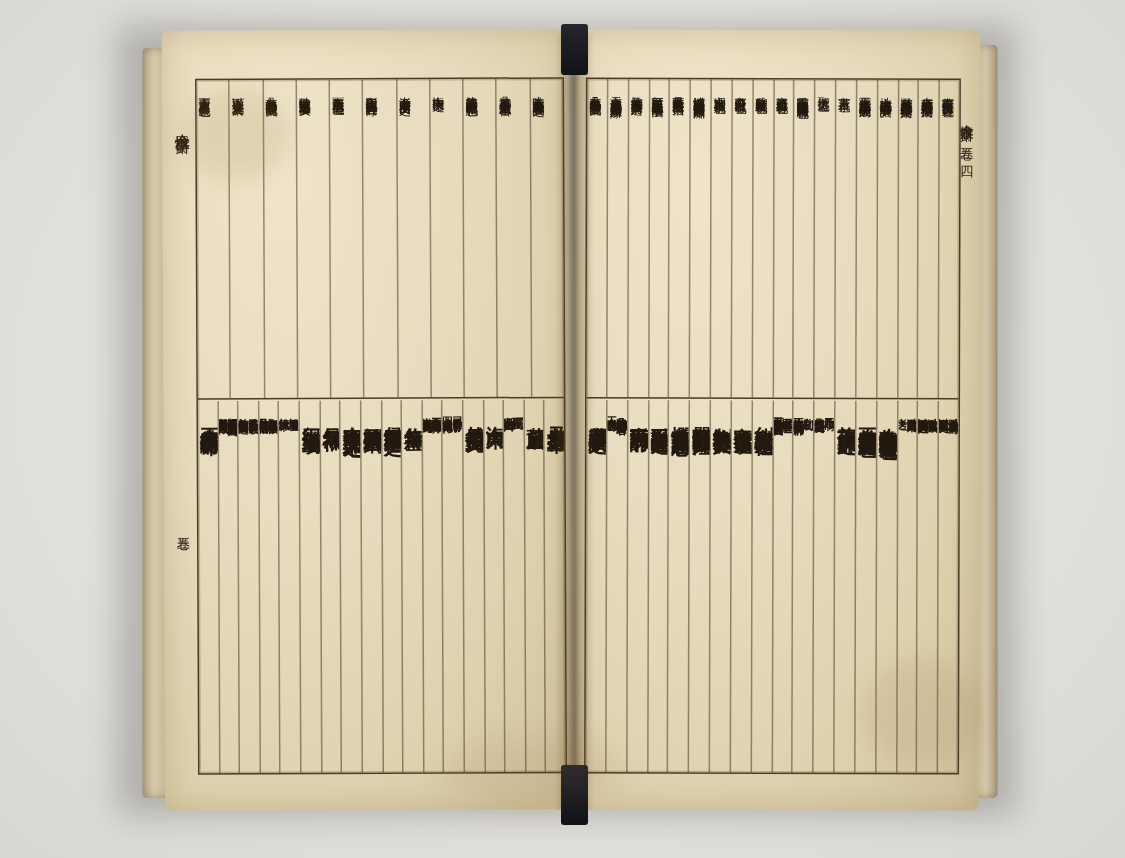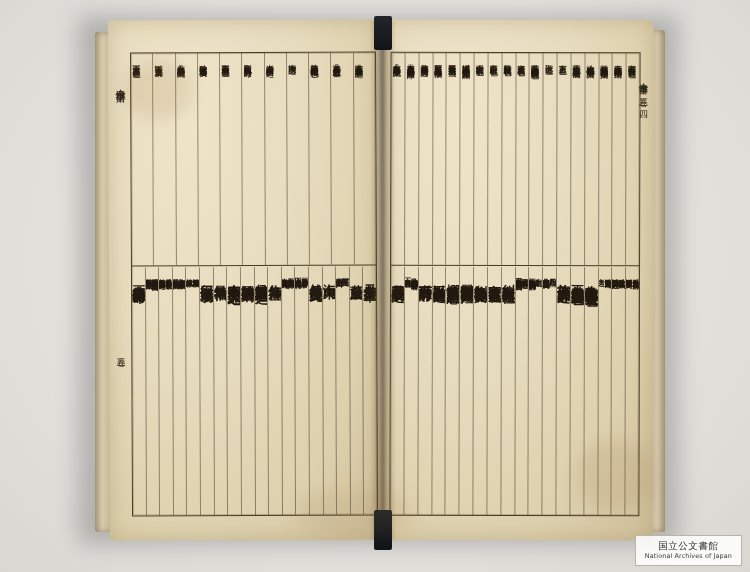--- a/index.html
+++ b/index.html
@@ -506,18 +506,14 @@
 
     <div class="gutter"></div>
     <div class="binding top"></div>
     <div class="binding bottom"></div>
 
     <div class="stain" style="left:28px; top:40px; width:70px; height:60px; background:rgba(150,110,55,0.13); filter:blur(7px);"></div>
     <div class="stain" style="left:480px; top:420px; width:80px; height:70px; background:rgba(140,100,50,0.12); filter:blur(8px);"></div>
     <div class="stain" style="left:200px; top:470px; width:120px; height:45px; background:rgba(140,100,50,0.10); filter:blur(9px);"></div>
   </div>
 
-  <div class="stamp">
-    <div>国立公文書館</div>
-    <div class="en">National Archives of Japan</div>
-  </div>
 
 </div>
 
 </body></html>

